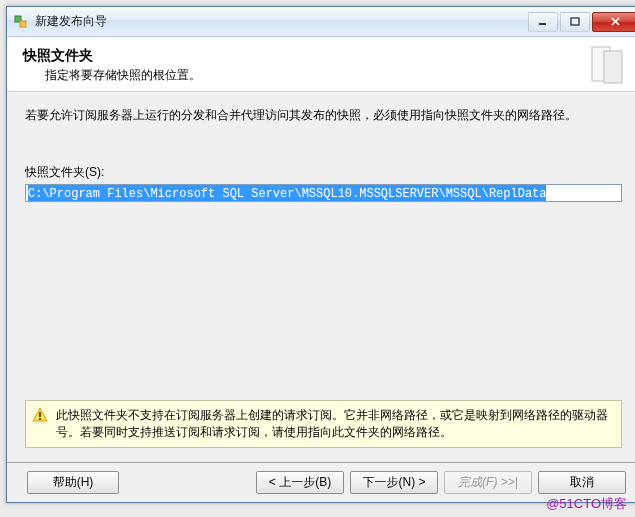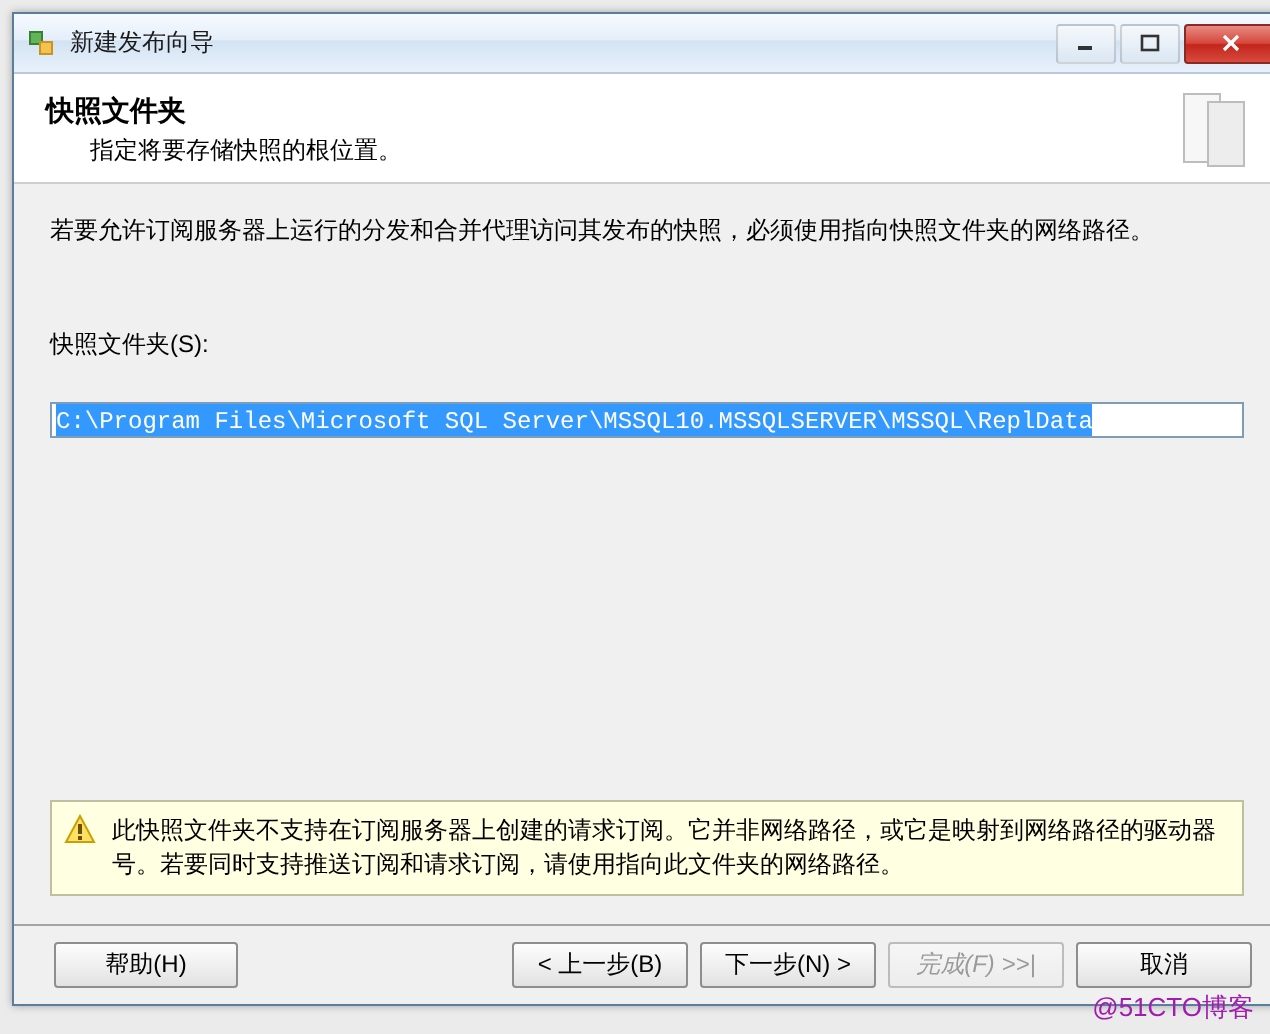--- a/index.html
+++ b/index.html
@@ -82,21 +82,21 @@
     position: relative;
   }
   .desc {
     font-size: 12px;
     color: #000;
     margin-bottom: 40px;
     line-height: 1.5;
   }
   .field-label {
     font-size: 12px;
-    margin-bottom: 20px;
+    margin-bottom: 3px;
   }
   .selected-text {
     display: block;
     width: 100%;
     height: 18px;
     line-height: 18px;
     border: 1px solid #7f9db9;
     background: #fff;
     font-family: "Courier New", monospace;
     font-size: 12px;

